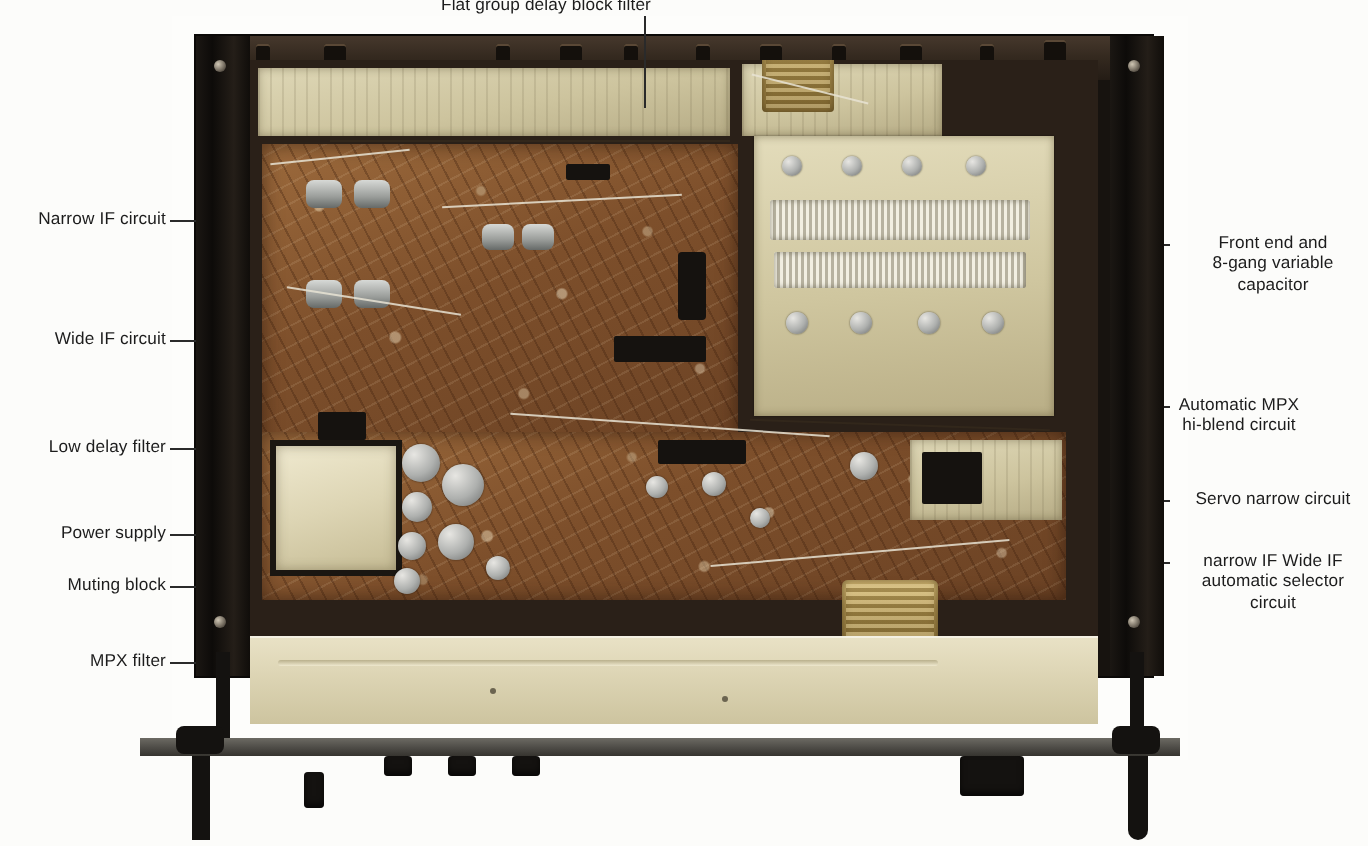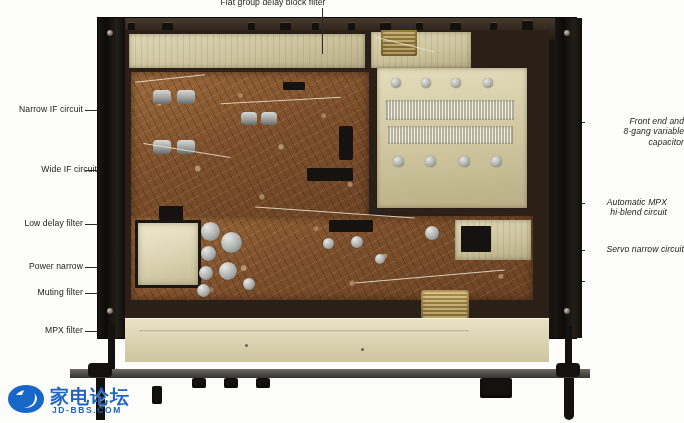--- a/index.html
+++ b/index.html
@@ -9,21 +9,21 @@
     background:#fbfbf9;
   }
   #stage{position:absolute;inset:0;width:684px;height:423px;background:#fcfcfa;}
 
   
   .lbl{
     position:absolute;font-size:8.6px;line-height:10.4px;color:#1c1c1c;
     letter-spacing:.08px;white-space:pre-line;font-weight:400;
   }
   .lbl.left{text-align:right;}
-  .lbl.right{text-align:right;font-style:italic;}
+  .lbl.right{text-align:center;}
   .lbl.top{text-align:center;}
 
   
   .leader{position:absolute;background:#2a2a2a;height:1px;}
   .leader-v{position:absolute;background:#2a2a2a;width:1px;}
 
   
   #photo{position:absolute;left:86px;top:8px;width:508px;height:372px;}
 
   .whitebg{position:absolute;inset:0;background:#fdfdfb;}
@@ -322,33 +322,30 @@
   <div class="leader" style="left:85px;top:331px;width:75px;"></div>
 
   <div class="leader" style="left:559px;top:122px;width:26px;"></div>
   <div class="leader" style="left:559px;top:203px;width:26px;"></div>
   <div class="leader" style="left:559px;top:250px;width:26px;"></div>
   <div class="leader" style="left:559px;top:281px;width:26px;"></div>
 
   <div class="lbl top" style="left:168px;top:-3px;width:210px;">Flat group delay block filter</div>
 
   <div class="lbl left" style="left:0px;top:104px;width:83px;">Narrow IF circuit</div>
-  <div class="lbl left" style="left:0px;top:164px;width:83px;padding-left:14px;">Wide IF circuit</div>
+  <div class="lbl left" style="left:0px;top:164px;width:83px;">Wide IF circuit</div>
   <div class="lbl left" style="left:0px;top:218px;width:83px;">Low delay filter</div>
-  <div class="lbl left" style="left:0px;top:261px;width:83px;">Power narrow</div>
-  <div class="lbl left" style="left:0px;top:287px;width:83px;">Muting filter</div>
+  <div class="lbl left" style="left:0px;top:261px;width:83px;">Power supply</div>
+  <div class="lbl left" style="left:0px;top:287px;width:83px;">Muting block</div>
   <div class="lbl left" style="left:0px;top:325px;width:83px;">MPX filter</div>
 
   <div class="lbl right" style="left:589px;top:116px;width:95px;">Front end and
 8-gang variable
 capacitor</div>
   <div class="lbl right" style="left:572px;top:197px;width:95px;">Automatic MPX
 hi-blend circuit</div>
   <div class="lbl right" style="left:589px;top:244px;width:95px;">Servo narrow circuit</div>
-
-  <div id="wm">
-    <div class="mark"></div>
-    <div class="swoosh"></div>
-    <div class="cn">家电论坛</div>
-    <div class="en">JD-BBS.COM</div>
-  </div>
+  <div class="lbl right" style="left:589px;top:275px;width:95px;">narrow IF  Wide IF
+automatic selector
+circuit</div>
+
 
 </div>
 
 </body></html>

